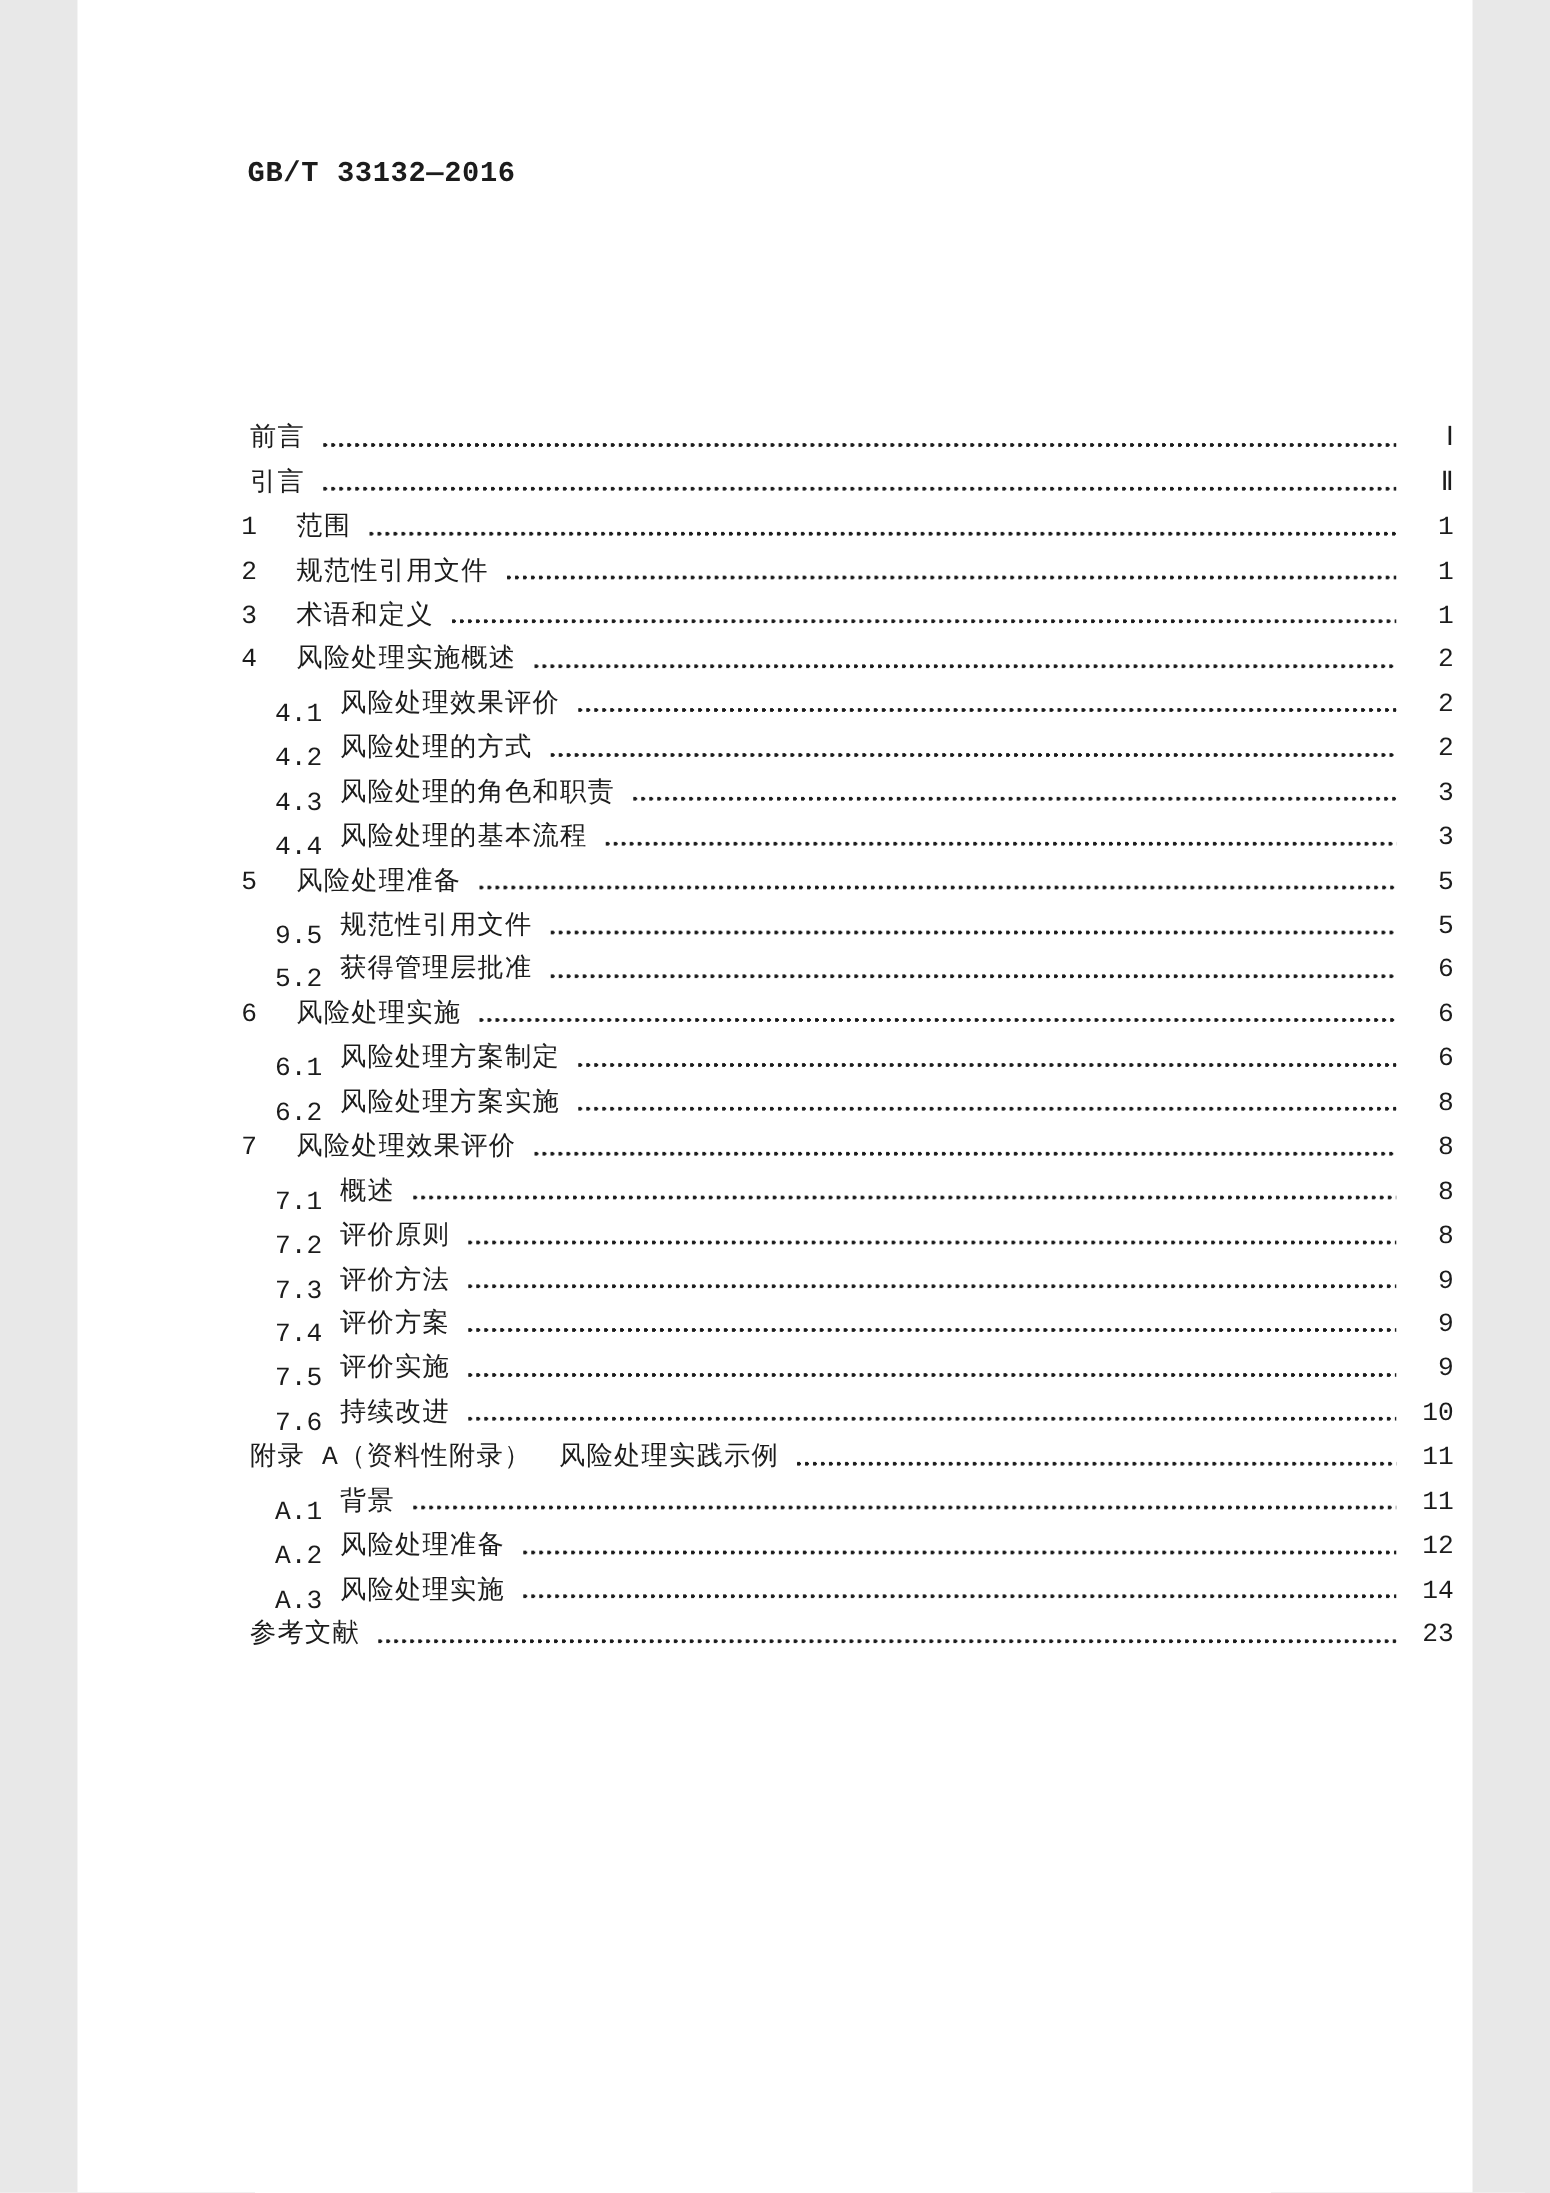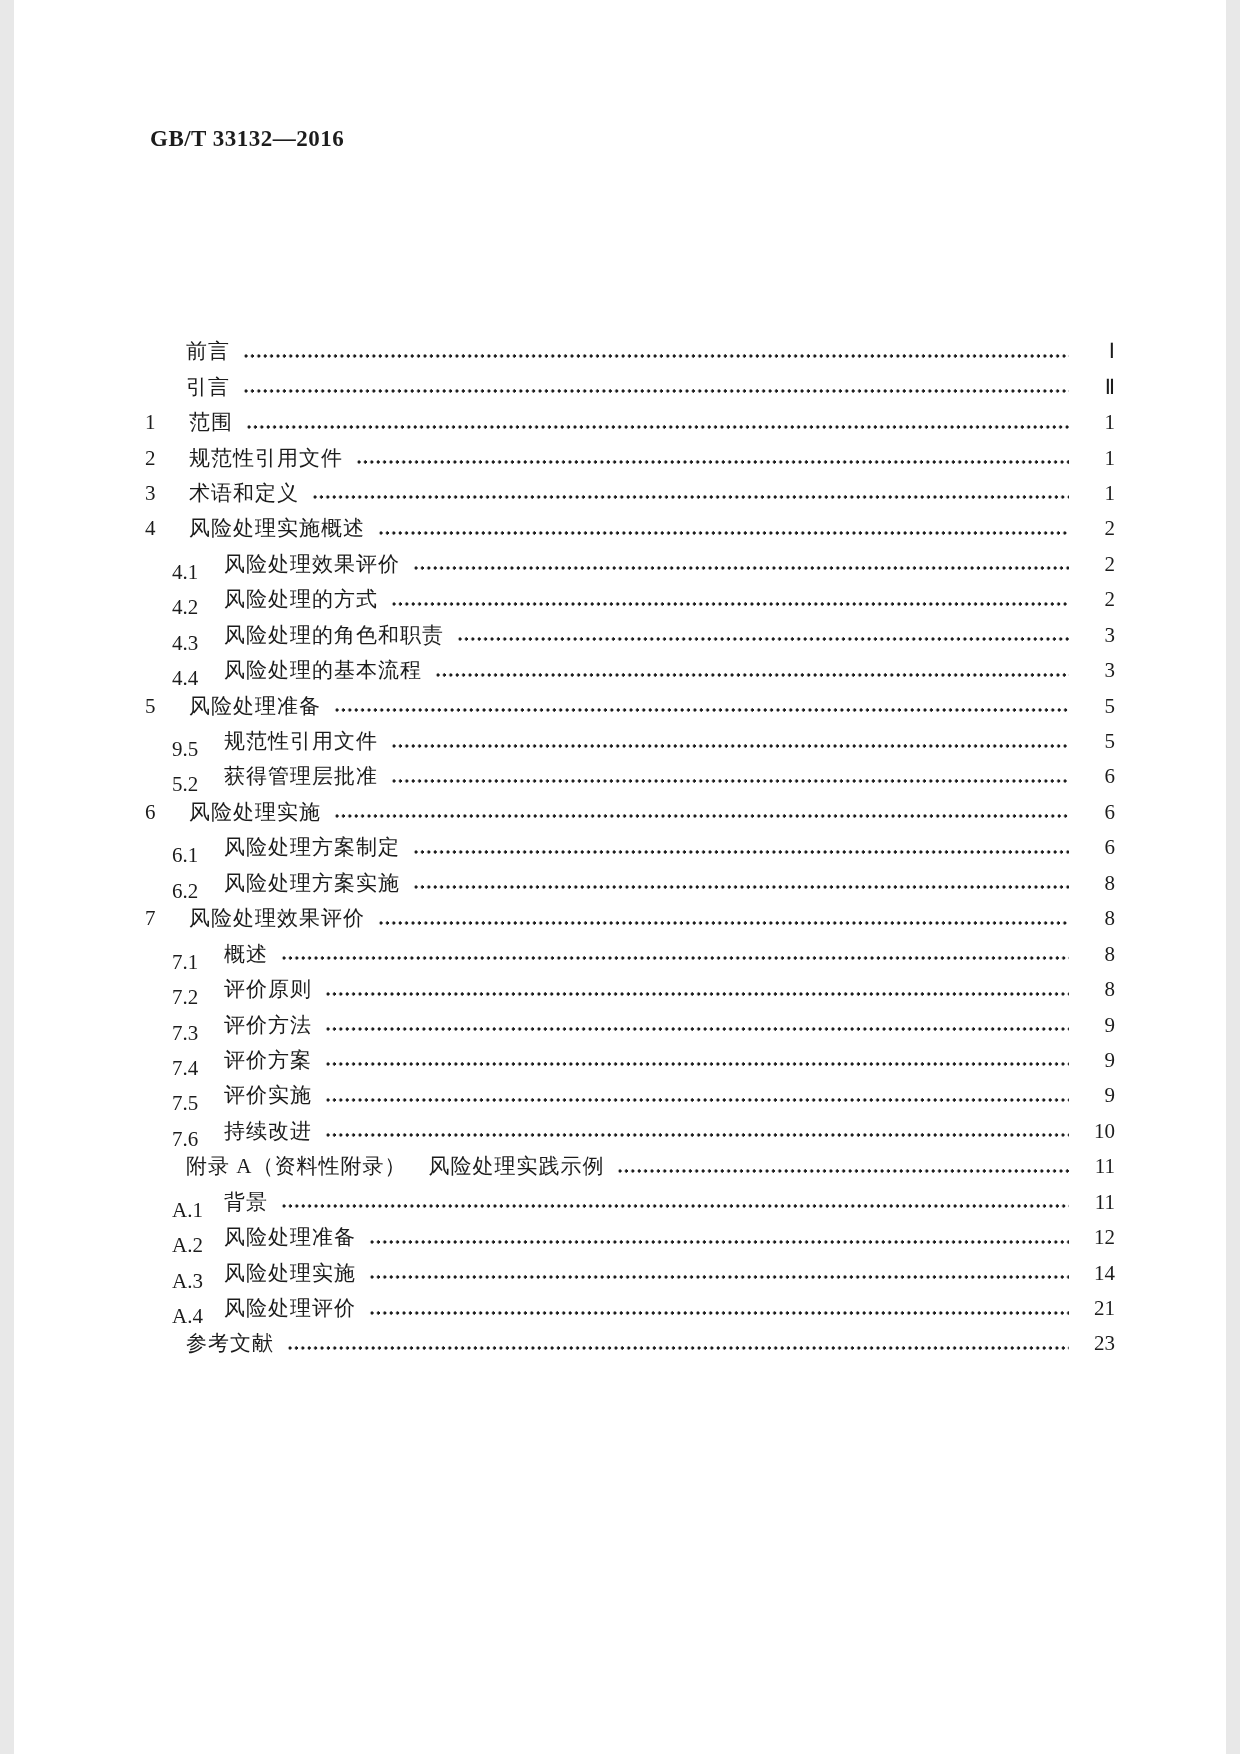--- a/index.html
+++ b/index.html
@@ -2,25 +2,25 @@
 <html><head>
 <meta charset="utf-8">
 <style>
   html, body {
     margin: 0;
     padding: 0;
     background: #e8e8e8;
   }
   .page {
     position: relative;
-    width: 1212px;
+    width: 1116px;
     height: 1754px;
     margin: 0 auto;
     background: #ffffff;
-    font-family: Liberation Serif, serif;
+    font-family: Liberation Mono, monospace;
     color: #1c1c1c;
     overflow: hidden;
   }
   .doc-number {
     position: absolute;
     left: 136px;
     top: 126px;
     font-size: 23px;
     font-weight: bold;
     letter-spacing: 0.5px;
@@ -46,21 +46,21 @@
     display: flex;
     align-items: center;
     height: 35.45px;
     font-size: 21px;
     line-height: 1;
   }
   .toc-row .num {
     flex: none;
     white-space: pre;
   }
-  .toc-row.level-0 { padding-left: 7px; margin-left: 34px; }
+  .toc-row.level-0 { padding-left: 7px; }
   .toc-row.level-1 .num { width: 44px; }
   .toc-row.level-2 { padding-left: 27px; }
   .toc-row.level-2 .num { width: 52px; margin-top: 16px; }
   .toc-row .label {
     flex: none;
     white-space: pre;
     letter-spacing: 1px;
   }
   .leader {
     flex: 1 1 auto;
@@ -239,25 +239,19 @@
         <span class="label">风险处理准备</span>
         <div class="leader"></div>
         <span class="page-num">12</span>
       </div>
       <div class="toc-row level-2">
         <span class="num">A.3</span>
         <span class="label">风险处理实施</span>
         <div class="leader"></div>
         <span class="page-num">14</span>
       </div>
-      <div class="toc-row level-2">
-        <span class="num">A.4</span>
-        <span class="label">风险处理评价</span>
-        <div class="leader"></div>
-        <span class="page-num">21</span>
-      </div>
       <div class="toc-row level-0">
         <span class="label">参考文献</span>
         <div class="leader"></div>
         <span class="page-num">23</span>
       </div>
     </div>
 </div>
 
 </body></html>

